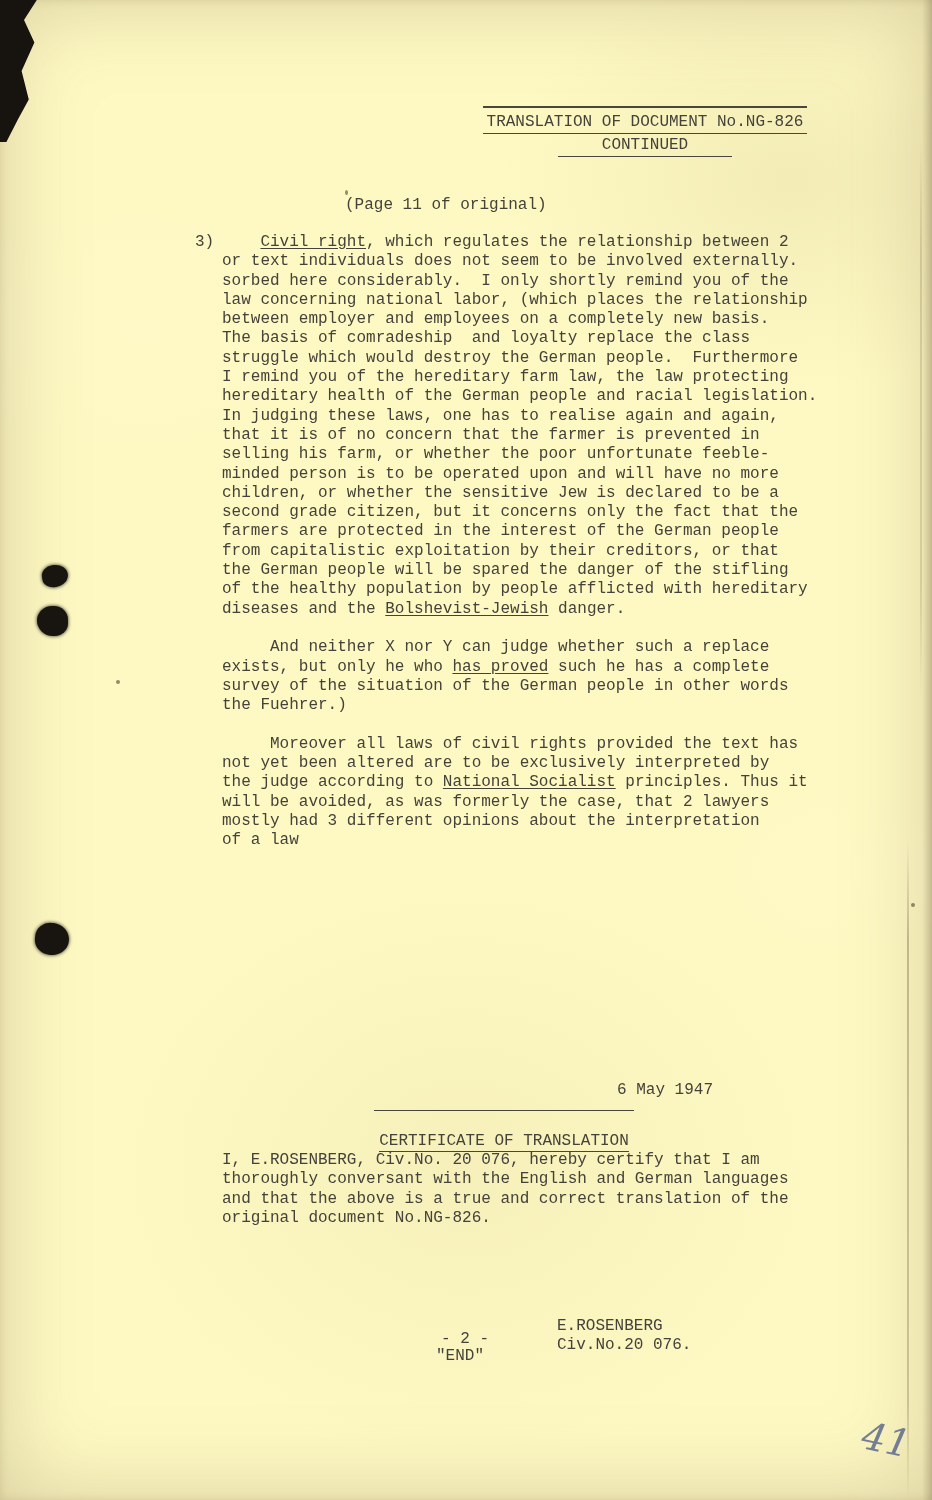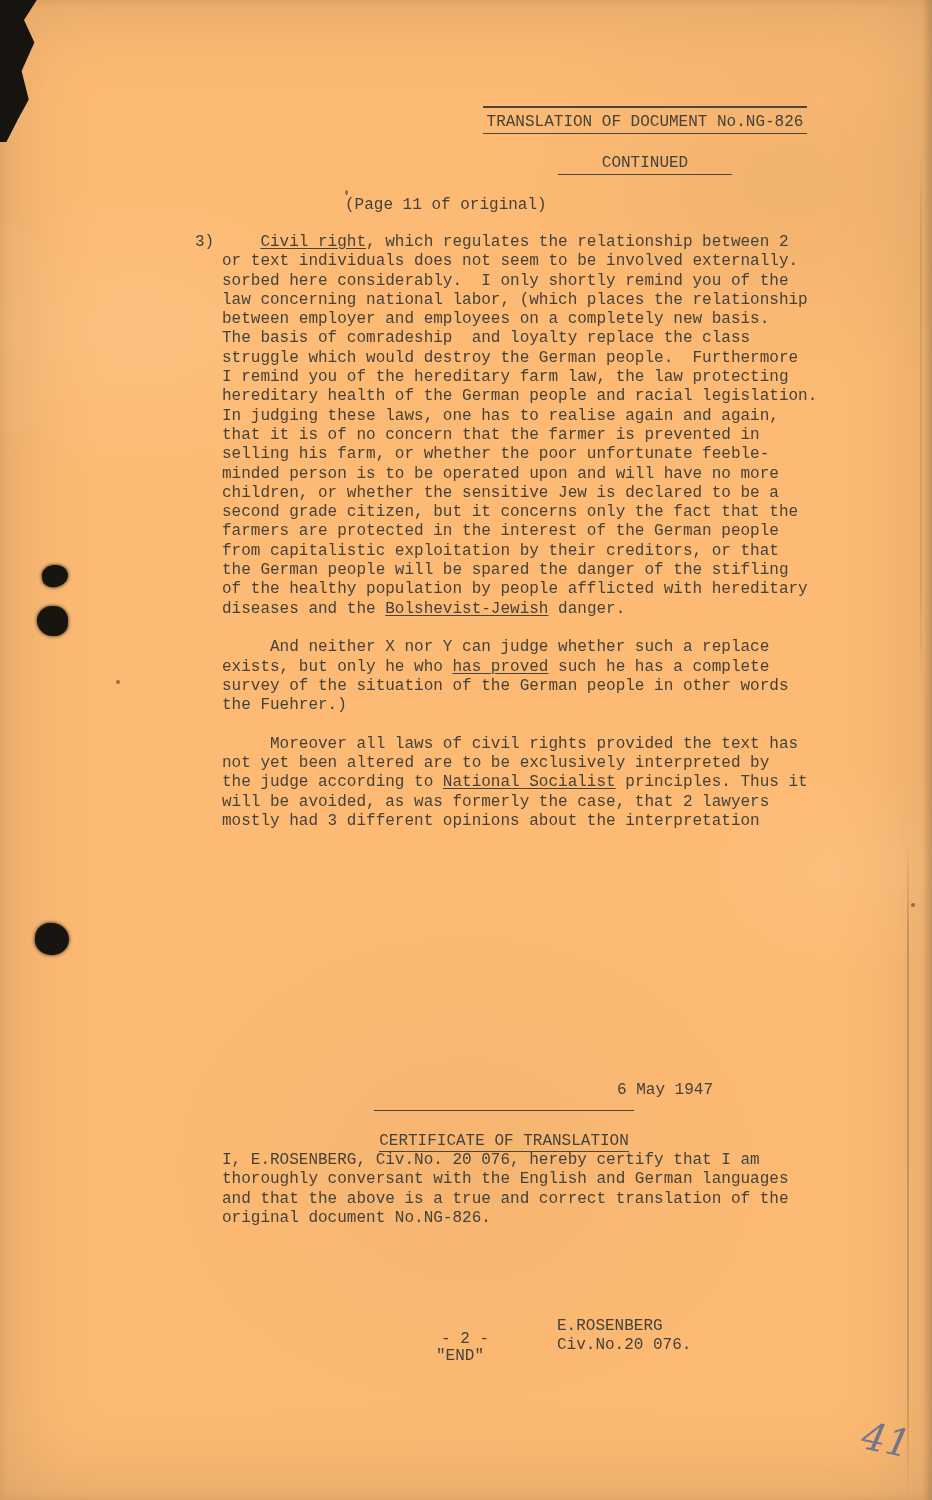--- a/index.html
+++ b/index.html
@@ -1,40 +1,40 @@
 <!DOCTYPE html>
 <html><head>
 <meta charset="utf-8">
 <style>
   html,body { margin:0; padding:0; background:#6b6254; }
   .page {
     position:relative;
     width:932px; height:1500px;
-    background:#fdba74;
+    background:#fef9c3;
     overflow:hidden;
     font-family:"Liberation Mono","DejaVu Sans Mono",monospace;
     color:#45423a;
     box-shadow: inset 0 0 90px rgba(115,95,60,0.28), inset 0 0 10px rgba(115,95,60,0.18);
   }
   .mottle {
     position:absolute; inset:0; pointer-events:none;
     background-image:
       radial-gradient(ellipse 320px 220px at 15% 22%, rgba(255,246,226,0.10), transparent 70%),
       radial-gradient(ellipse 420px 300px at 85% 12%, rgba(140,115,70,0.10), transparent 70%),
       radial-gradient(ellipse 520px 420px at 50% 78%, rgba(150,125,80,0.08), transparent 70%),
       radial-gradient(ellipse 220px 160px at 90% 58%, rgba(255,248,230,0.08), transparent 70%);
   }
   .tline { white-space:pre; font-size:16px; line-height:19.3px; }
   .para + .para { margin-top:19.3px; }
   .u { text-decoration:underline; text-underline-offset:2px; }
 
   .header { position:absolute; left:483px; top:106px; width:324px; text-align:center; }
   .header .rule { border-top:2px solid #4a463c; margin-bottom:4px; }
   .header-line1 { display:block; font-size:16px; line-height:20px; border-bottom:1.5px solid #4a463c; padding-bottom:1px; white-space:pre; }
-  .header-line2 { display:inline-block; font-size:16px; line-height:20px; border-bottom:1.5px solid #4a463c; padding:0 44px 1px; margin-top:19px; white-space:pre; }
+  .header-line2 { display:inline-block; font-size:16px; line-height:20px; border-bottom:1.5px solid #4a463c; padding:0 44px 1px; margin-top:1px; white-space:pre; }
 
   .page-ref { position:absolute; left:345px; top:196px; font-size:16px; white-space:pre; }
 
   .body-block { position:absolute; left:195px; top:233px; width:660px; }
   .item-number { position:absolute; left:0; top:0; font-size:16px; line-height:19.3px; }
   .paragraphs { margin-left:27px; }
 
   .date-line { position:absolute; left:617px; top:1081px; font-size:16px; white-space:pre; }
 
   .cert-block { position:absolute; left:374px; top:1110px; width:260px; text-align:center; border-top:1.5px solid #4a463c; padding-top:21px; }
@@ -135,20 +135,21 @@
           <div class="tline"><span>exists, but only he who </span><span class="u">has proved</span><span> such he has a complete</span></div>
           <div class="tline"><span>survey of the situation of the German people in other words</span></div>
           <div class="tline"><span>the Fuehrer.)</span></div>
         </div>
         <div class="para">
           <div class="tline"><span>     Moreover all laws of civil rights provided the text has</span></div>
           <div class="tline"><span>not yet been altered are to be exclusively interpreted by</span></div>
           <div class="tline"><span>the judge according to </span><span class="u">National Socialist</span><span> principles. Thus it</span></div>
           <div class="tline"><span>will be avoided, as was formerly the case, that 2 lawyers</span></div>
           <div class="tline"><span>mostly had 3 different opinions about the interpretation</span></div>
+          <div class="tline"><span>of a law</span></div>
         </div>
       </div>
   </div>
 
   <div class="date-line tline">6 May 1947</div>
 
   <div class="cert-block">
     <span class="cert-title">CERTIFICATE OF TRANSLATION</span>
   </div>
 

